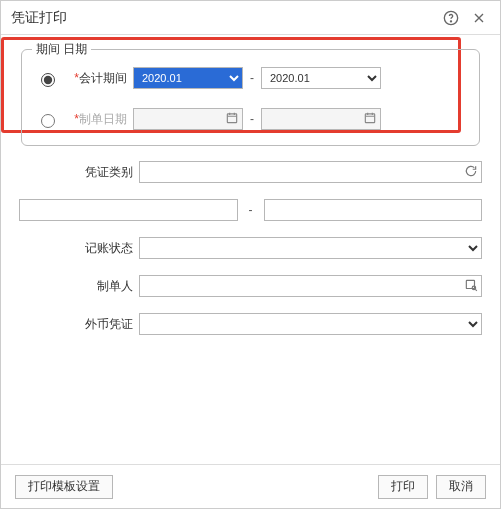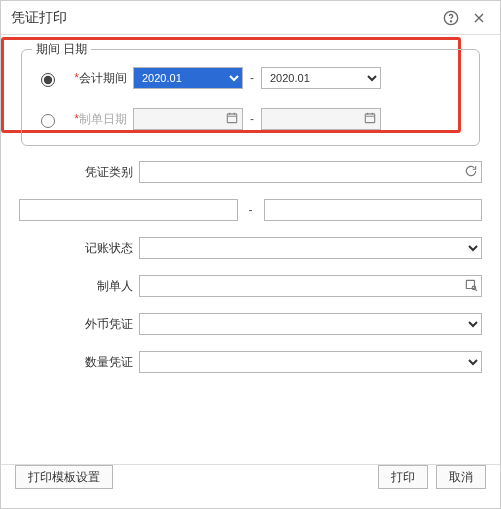--- a/index.html
+++ b/index.html
@@ -163,20 +163,21 @@
   .inp-with-icon { position: relative; flex:1; }
   .inp-with-icon .inp { width: 100%; padding-right: 22px; }
   .inp-with-icon .ricon { position:absolute; right:4px; top:3px; color:#777; }
   .inp-with-icon .ricon svg { width:14px; height:14px; }
   .short { flex: 0 0 96px; width: 96px; }
 
   .footer {
     height: 44px;
     border-top: 1px solid #ddd;
     display: flex;
+    align-items: center;
     padding: 0 14px;
     gap: 8px;
   }
   .footer .spacer { flex: 1; }
   .btn {
     height: 24px;
     border: 1px solid #b7b7b7;
     background: #fafafa;
     padding: 0 12px;
     font-size: 12px;
@@ -305,28 +306,20 @@
 
       <div class="form-row">
         <span class="flbl">外币凭证</span>
         <div class="fval">
           <select class="sel">
             <option></option>
           </select>
         </div>
       </div>
 
-      <div class="form-row">
-        <span class="flbl">数量凭证</span>
-        <div class="fval">
-          <select class="sel">
-            <option></option>
-          </select>
-        </div>
-      </div>
 
     </div>
 
   </div>
 
   <div class="footer">
     <button class="btn">打印模板设置</button>
     <span class="spacer"></span>
     <button class="btn">打印</button>
     <button class="btn">取消</button>

